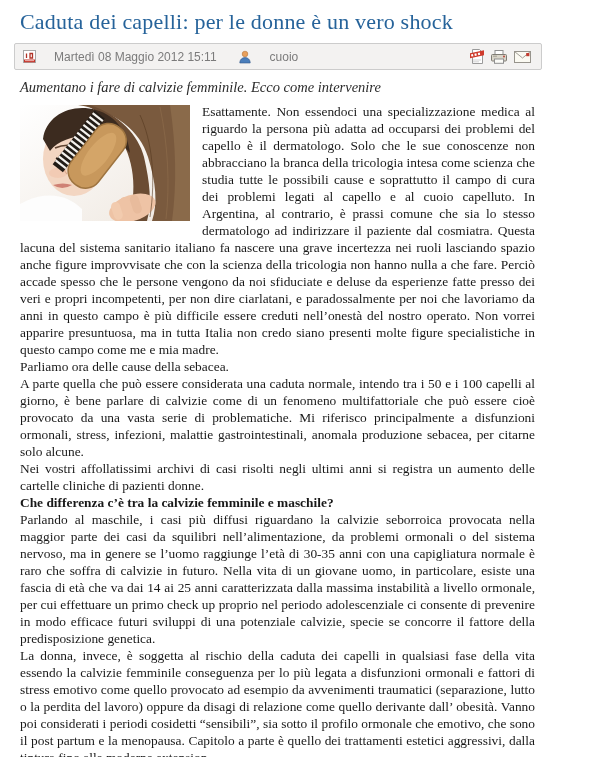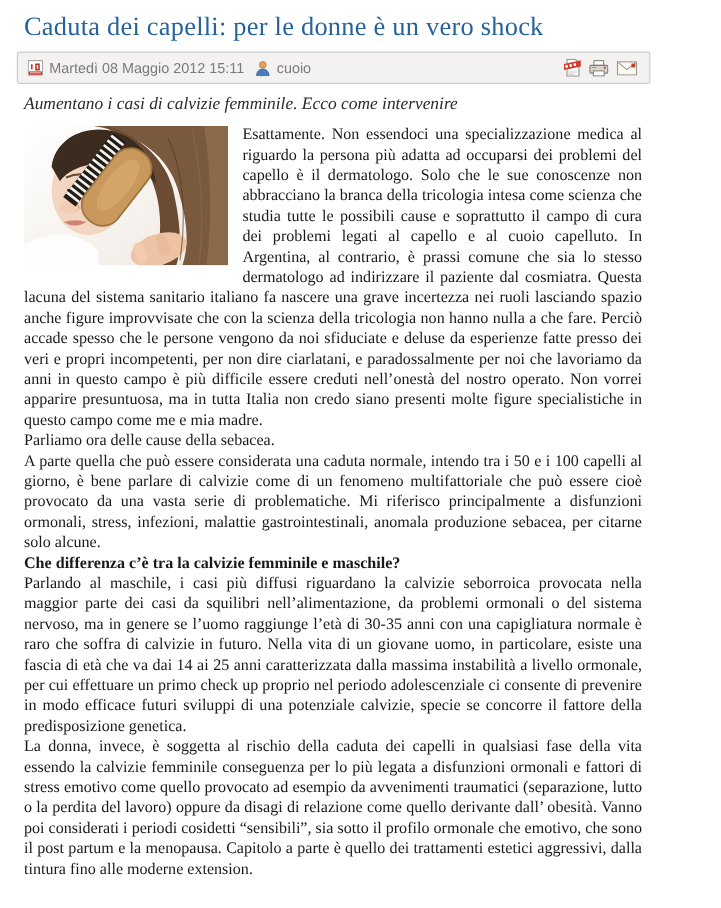--- a/index.html
+++ b/index.html
@@ -23,21 +23,21 @@
     background: #f3f2f1;
     border: 1px solid #cccccc;
     border-radius: 2px;
     display: flex;
     align-items: center;
     padding: 0 10px 0 8px;
     font-family: "Liberation Sans", sans-serif;
     font-size: 12px;
     color: #7b7b7b;
   }
-  .meta-left { display: flex; align-items: center; gap: 5px; flex: 1; }
+  .meta-left { display: flex; align-items: center; gap: 18px; flex: 1; }
   .meta-right { display: flex; align-items: center; gap: 7px; }
   .meta-right .icon-btn { display: inline-flex; cursor: pointer; }
   .meta-bar svg { display: block; }
 
   .subtitle {
     font-style: italic;
     font-size: 14.5px;
     color: #2b2b2b;
     margin: 9px 0 7px 0;
   }
@@ -111,21 +111,21 @@
       <span class="icon-btn">
         <svg width="17" height="12" viewBox="0 0 17 12">
           <rect x="0.5" y="0.5" width="16" height="11" fill="#fbfaf2" stroke="#97948c"></rect>
           <path d="M0.5,0.5 L8.5,7 L16.5,0.5" fill="none" stroke="#97948c" stroke-width="0.9"></path>
           <rect x="12.2" y="2" width="3.2" height="3.2" fill="#c23c30"></rect>
         </svg>
       </span>
     </div>
   </div>
 
-  <div class="subtitle">Aumentano i casi di calvizie femminile. Ecco come intervenire</div>
+  <div class="subtitle">Aumentano i fare di calvizie femminile. Ecco come intervenire</div>
 
   <div class="article-body">
 
     <div class="article-image">
       <svg width="170" height="116" viewBox="0 0 170 116">
         <defs>
           <linearGradient id="bgG" x1="0" y1="0" x2="1" y2="1">
             <stop offset="0" stop-color="#ffffff"></stop>
             <stop offset="1" stop-color="#efe8e0"></stop>
           </linearGradient>
@@ -179,18 +179,19 @@
         </g>
 
         <path d="M120,10 C132,36 136,72 130,112" stroke="#55381f" stroke-width="1" fill="none" opacity="0.6"></path>
         <path d="M140,2 C148,40 150,80 146,114" stroke="#8f6e4c" stroke-width="1" fill="none" opacity="0.6"></path>
       </svg>
     </div>
 
     <p>Esattamente. Non essendoci una specializzazione medica al riguardo la persona più adatta ad occuparsi dei problemi del capello è il dermatologo. Solo che le sue conoscenze non abbracciano la branca della tricologia intesa come scienza che studia tutte le possibili cause e soprattutto il campo di cura dei problemi legati al capello e al cuoio capelluto. In Argentina, al contrario, è prassi comune che sia lo stesso dermatologo ad indirizzare il paziente dal cosmiatra. Questa lacuna del sistema sanitario italiano fa nascere una grave incertezza nei ruoli lasciando spazio anche figure improvvisate che con la scienza della tricologia non hanno nulla a che fare. Perciò accade spesso che le persone vengono da noi sfiduciate e deluse da esperienze fatte presso dei veri e propri incompetenti, per non dire ciarlatani, e paradossalmente per noi che lavoriamo da anni in questo campo è più difficile essere creduti nell’onestà del nostro operato. Non vorrei apparire presuntuosa, ma in tutta Italia non credo siano presenti molte figure specialistiche in questo campo come me e mia madre.</p>
     <p>Parliamo ora delle cause della sebacea.</p>
     <p>A parte quella che può essere considerata una caduta normale, intendo tra i 50 e i 100 capelli al giorno, è bene parlare di calvizie come di un fenomeno multifattoriale che può essere cioè provocato da una vasta serie di problematiche. Mi riferisco principalmente a disfunzioni ormonali, stress, infezioni, malattie gastrointestinali, anomala produzione sebacea, per citarne solo alcune.</p>
+    <p>Nei vostri affollatissimi archivi di casi risolti negli ultimi anni si registra un aumento delle cartelle cliniche di pazienti donne.</p>
     <p class="q">Che differenza c’è tra la calvizie femminile e maschile?</p>
     <p>Parlando al maschile, i casi più diffusi riguardano la calvizie seborroica provocata nella maggior parte dei casi da squilibri nell’alimentazione, da problemi ormonali o del sistema nervoso, ma in genere se l’uomo raggiunge l’età di 30-35 anni con una capigliatura normale è raro che soffra di calvizie in futuro. Nella vita di un giovane uomo, in particolare, esiste una fascia di età che va dai 14 ai 25 anni caratterizzata dalla massima instabilità a livello ormonale, per cui effettuare un primo check up proprio nel periodo adolescenziale ci consente di prevenire in modo efficace futuri sviluppi di una potenziale calvizie, specie se concorre il fattore della predisposizione genetica.</p>
     <p>La donna, invece, è soggetta al rischio della caduta dei capelli in qualsiasi fase della vita essendo la calvizie femminile conseguenza per lo più legata a disfunzioni ormonali e fattori di stress emotivo come quello provocato ad esempio da avvenimenti traumatici (separazione, lutto o la perdita del lavoro) oppure da disagi di relazione come quello derivante dall’ obesità. Vanno poi considerati i periodi cosidetti “sensibili”, sia sotto il profilo ormonale che emotivo, che sono il post partum e la menopausa. Capitolo a parte è quello dei trattamenti estetici aggressivi, dalla tintura fino alle moderne extension.</p>
 
   </div>
 </div>
 
 </body></html>

